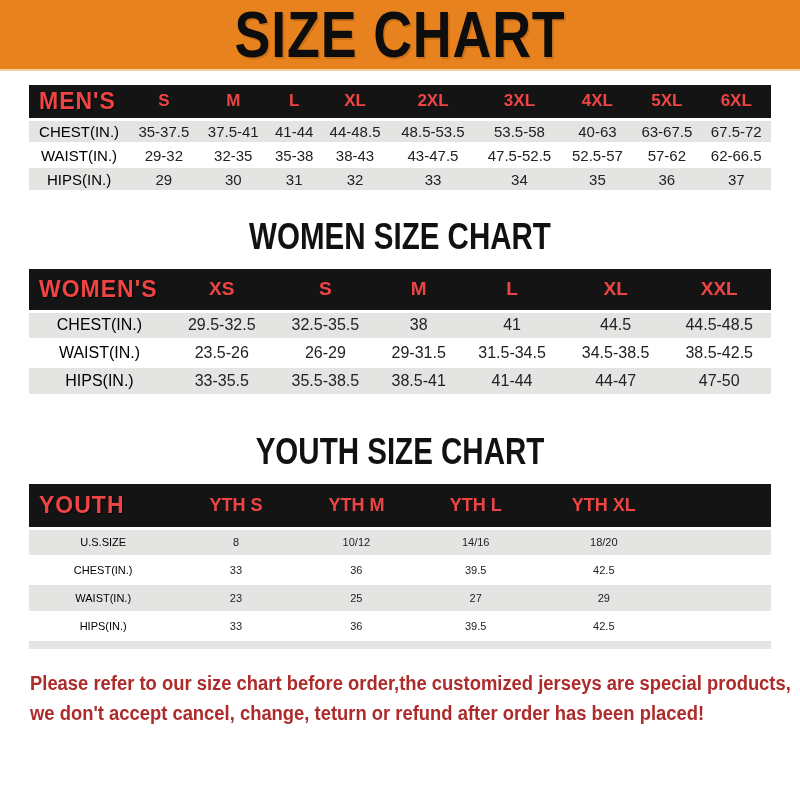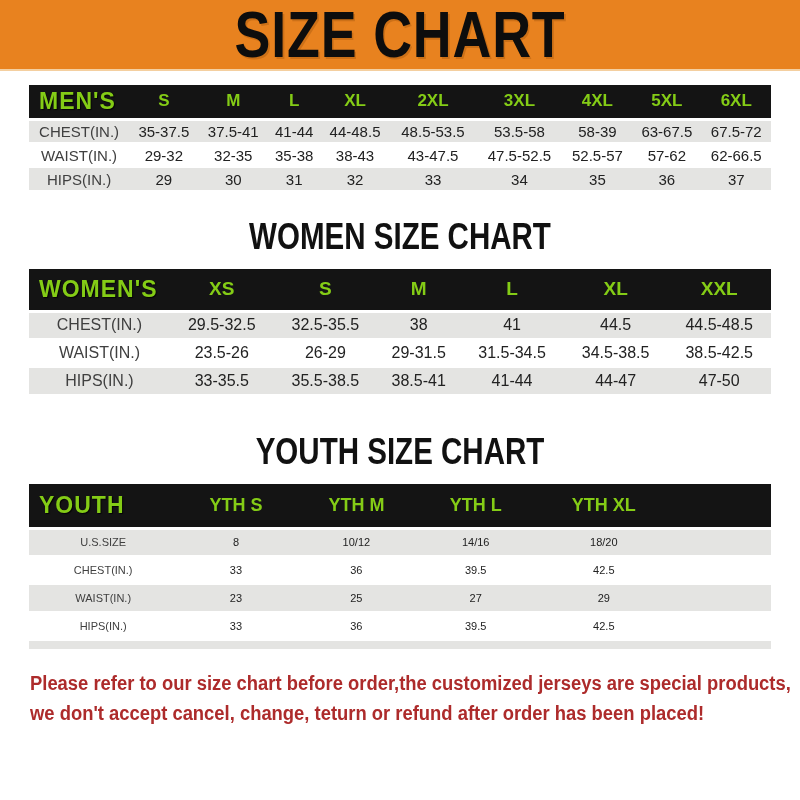--- a/index.html
+++ b/index.html
@@ -38,36 +38,36 @@
   .heading-man   { margin-top: 17px; }
   .heading-women { margin-top: 27px; }
   .heading-youth { margin-top: 38px; }
 
   
   .size-table {
     width: 742px; margin: 14px 29px 0 29px;
     border-collapse: collapse; table-layout: auto;
   }
   .size-table th {
-    background: #141414; color: #84cc16;
+    background: #141414; color: #ef4444;
     font-weight: bold; text-align: center;
     border-bottom: 3px solid #ffffff;
     white-space: nowrap;
   }
   .size-table th.corner {
     text-align: left; padding-left: 10px;
     letter-spacing: 1px;
     text-shadow: 1px 1px 1px rgba(0,0,0,0.8);
   }
   .size-table td {
     text-align: center; color: #222;
     border-bottom: 2px solid #ffffff;
     white-space: nowrap;
   }
-  .size-table td.row-label { color: #404040; }
+  .size-table td.row-label { color: #000000; }
   .size-table tbody tr:nth-child(odd) td  { background: #E4E4E2; }
   .size-table tbody tr:nth-child(even) td { background: #ffffff; }
 
   .men th   { height: 34px; font-size: 17px; }
   .men th.corner { font-size: 23px; }
   .men td   { height: 24px; font-size: 15px; }
   .men th.corner, .men td:first-child { width: 13.5%; }
 
   .women th { height: 42px; font-size: 19px; text-align: center; }
   .women th.corner { font-size: 23px; }
@@ -117,21 +117,21 @@
         </thead>
         <tbody>
           <tr>
             <td class="row-label">CHEST(IN.)</td>
             <td>35-37.5</td>
             <td>37.5-41</td>
             <td>41-44</td>
             <td>44-48.5</td>
             <td>48.5-53.5</td>
             <td>53.5-58</td>
-            <td>58-39</td>
+            <td>40-63</td>
             <td>63-67.5</td>
             <td>67.5-72</td>
           </tr>
           <tr>
             <td class="row-label">WAIST(IN.)</td>
             <td>29-32</td>
             <td>32-35</td>
             <td>35-38</td>
             <td>38-43</td>
             <td>43-47.5</td>

